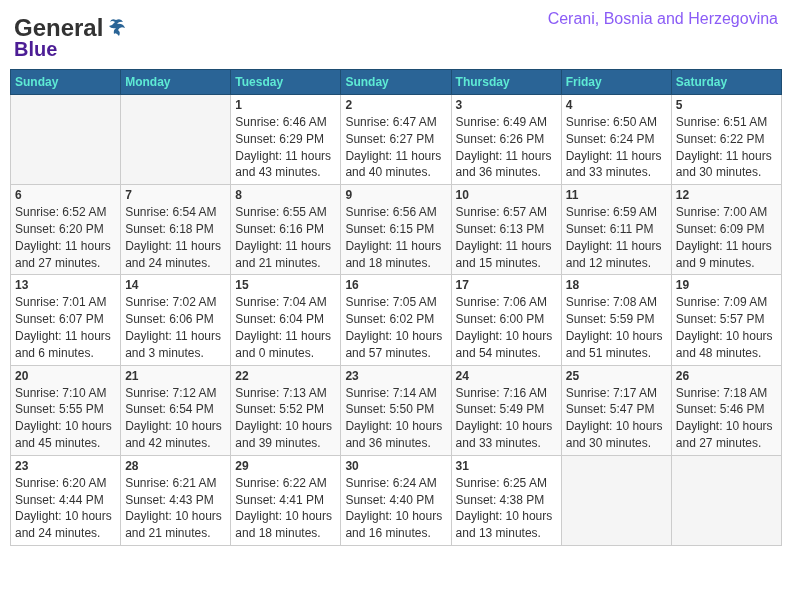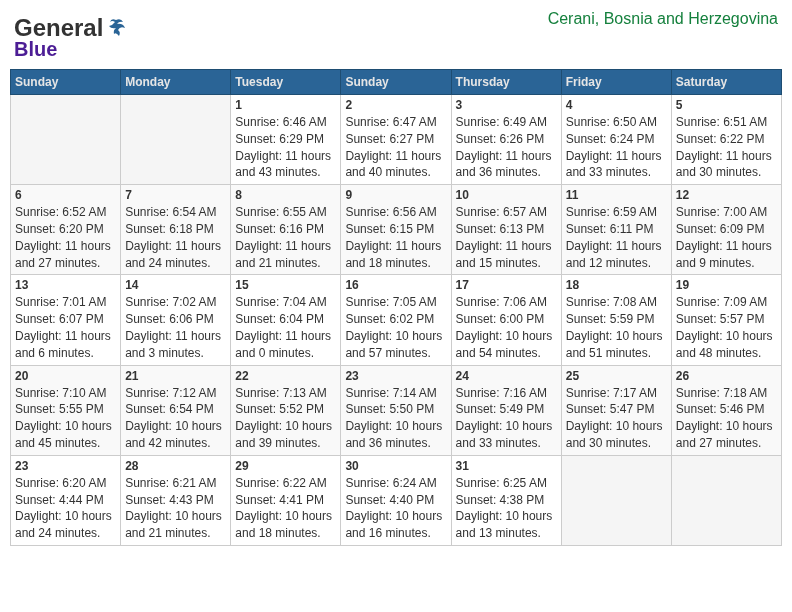--- a/index.html
+++ b/index.html
@@ -30,30 +30,30 @@
     .title-area {
       text-align: right;
     }
     .month-title {
       font-size: 36px;
       font-weight: bold;
       color: #333;
     }
     .location {
       font-size: 16px;
-      color: #15803d;
+      color: #8b5cf6;
     }
     table {
       width: 100%;
       border-collapse: collapse;
       table-layout: fixed;
     }
     thead th {
       background-color: #2a6496;
-      color: #e5e5e5;
+      color: #5eead4;
       font-size: 12px;
       font-weight: bold;
       padding: 5px 4px;
       text-align: left;
       border: 1px solid #1e4d72;
     }
     tbody td {
       border: 1px solid #ccc;
       vertical-align: top;
       padding: 3px 4px;

